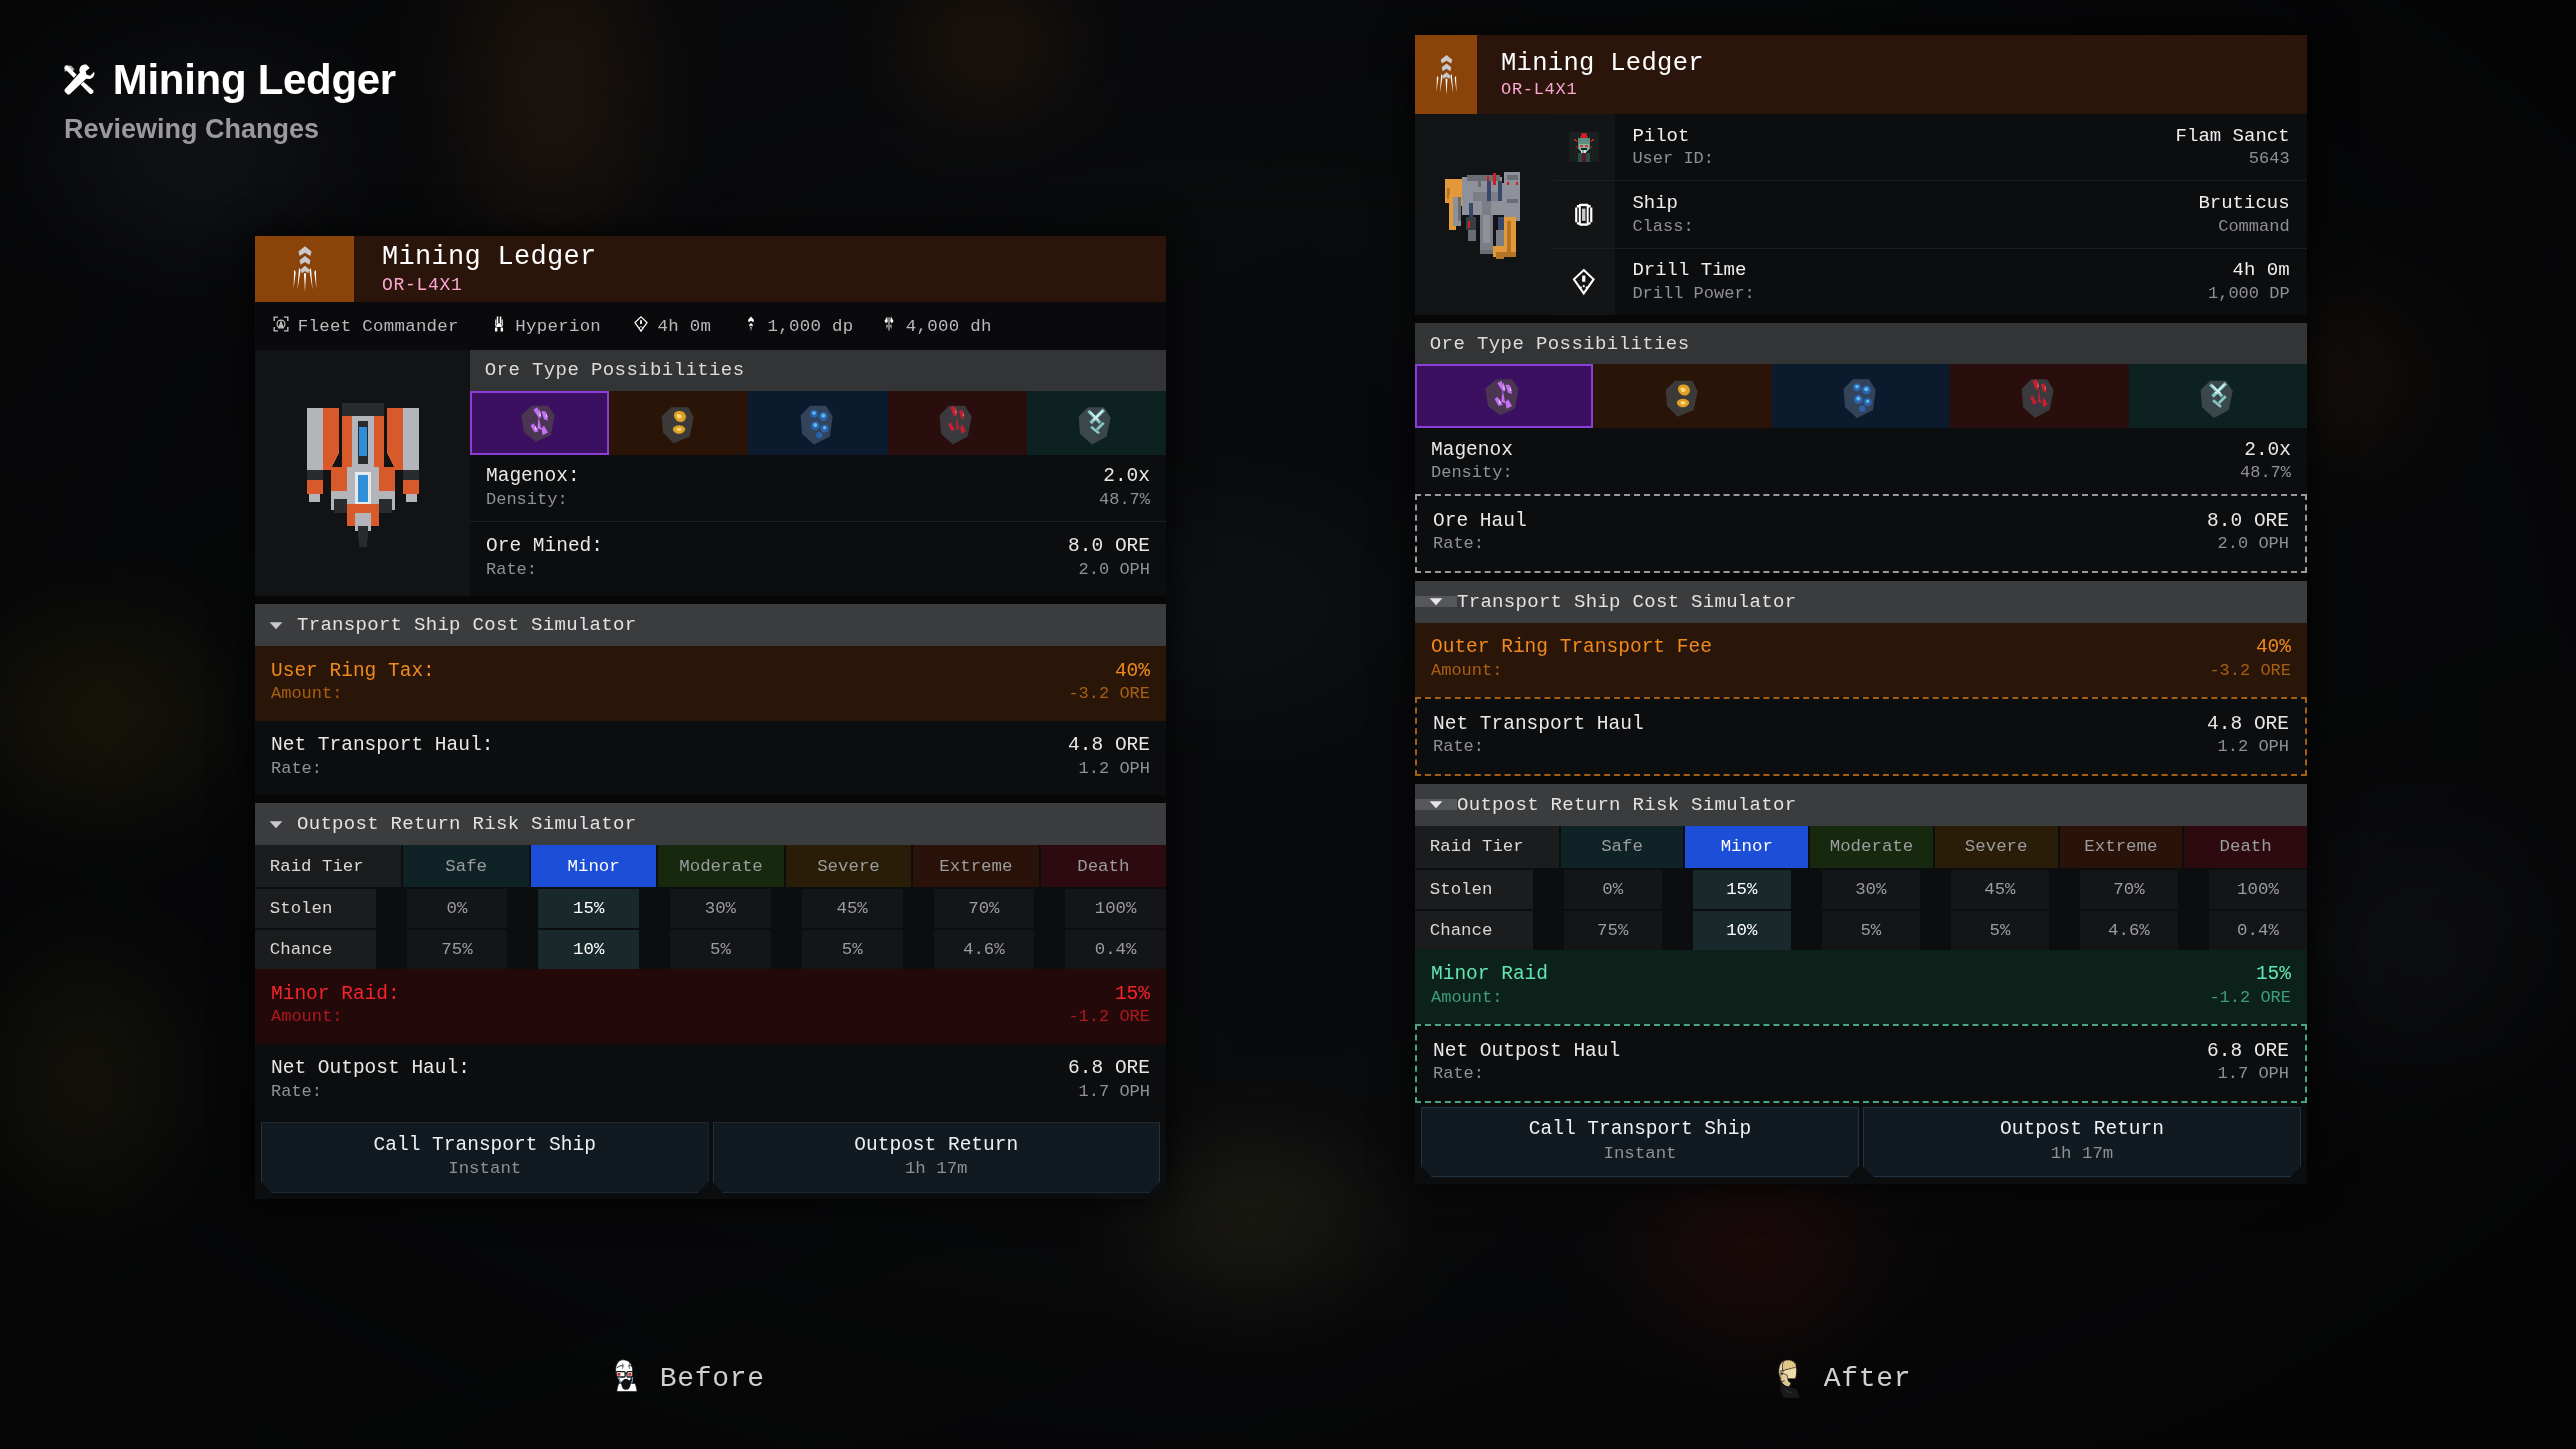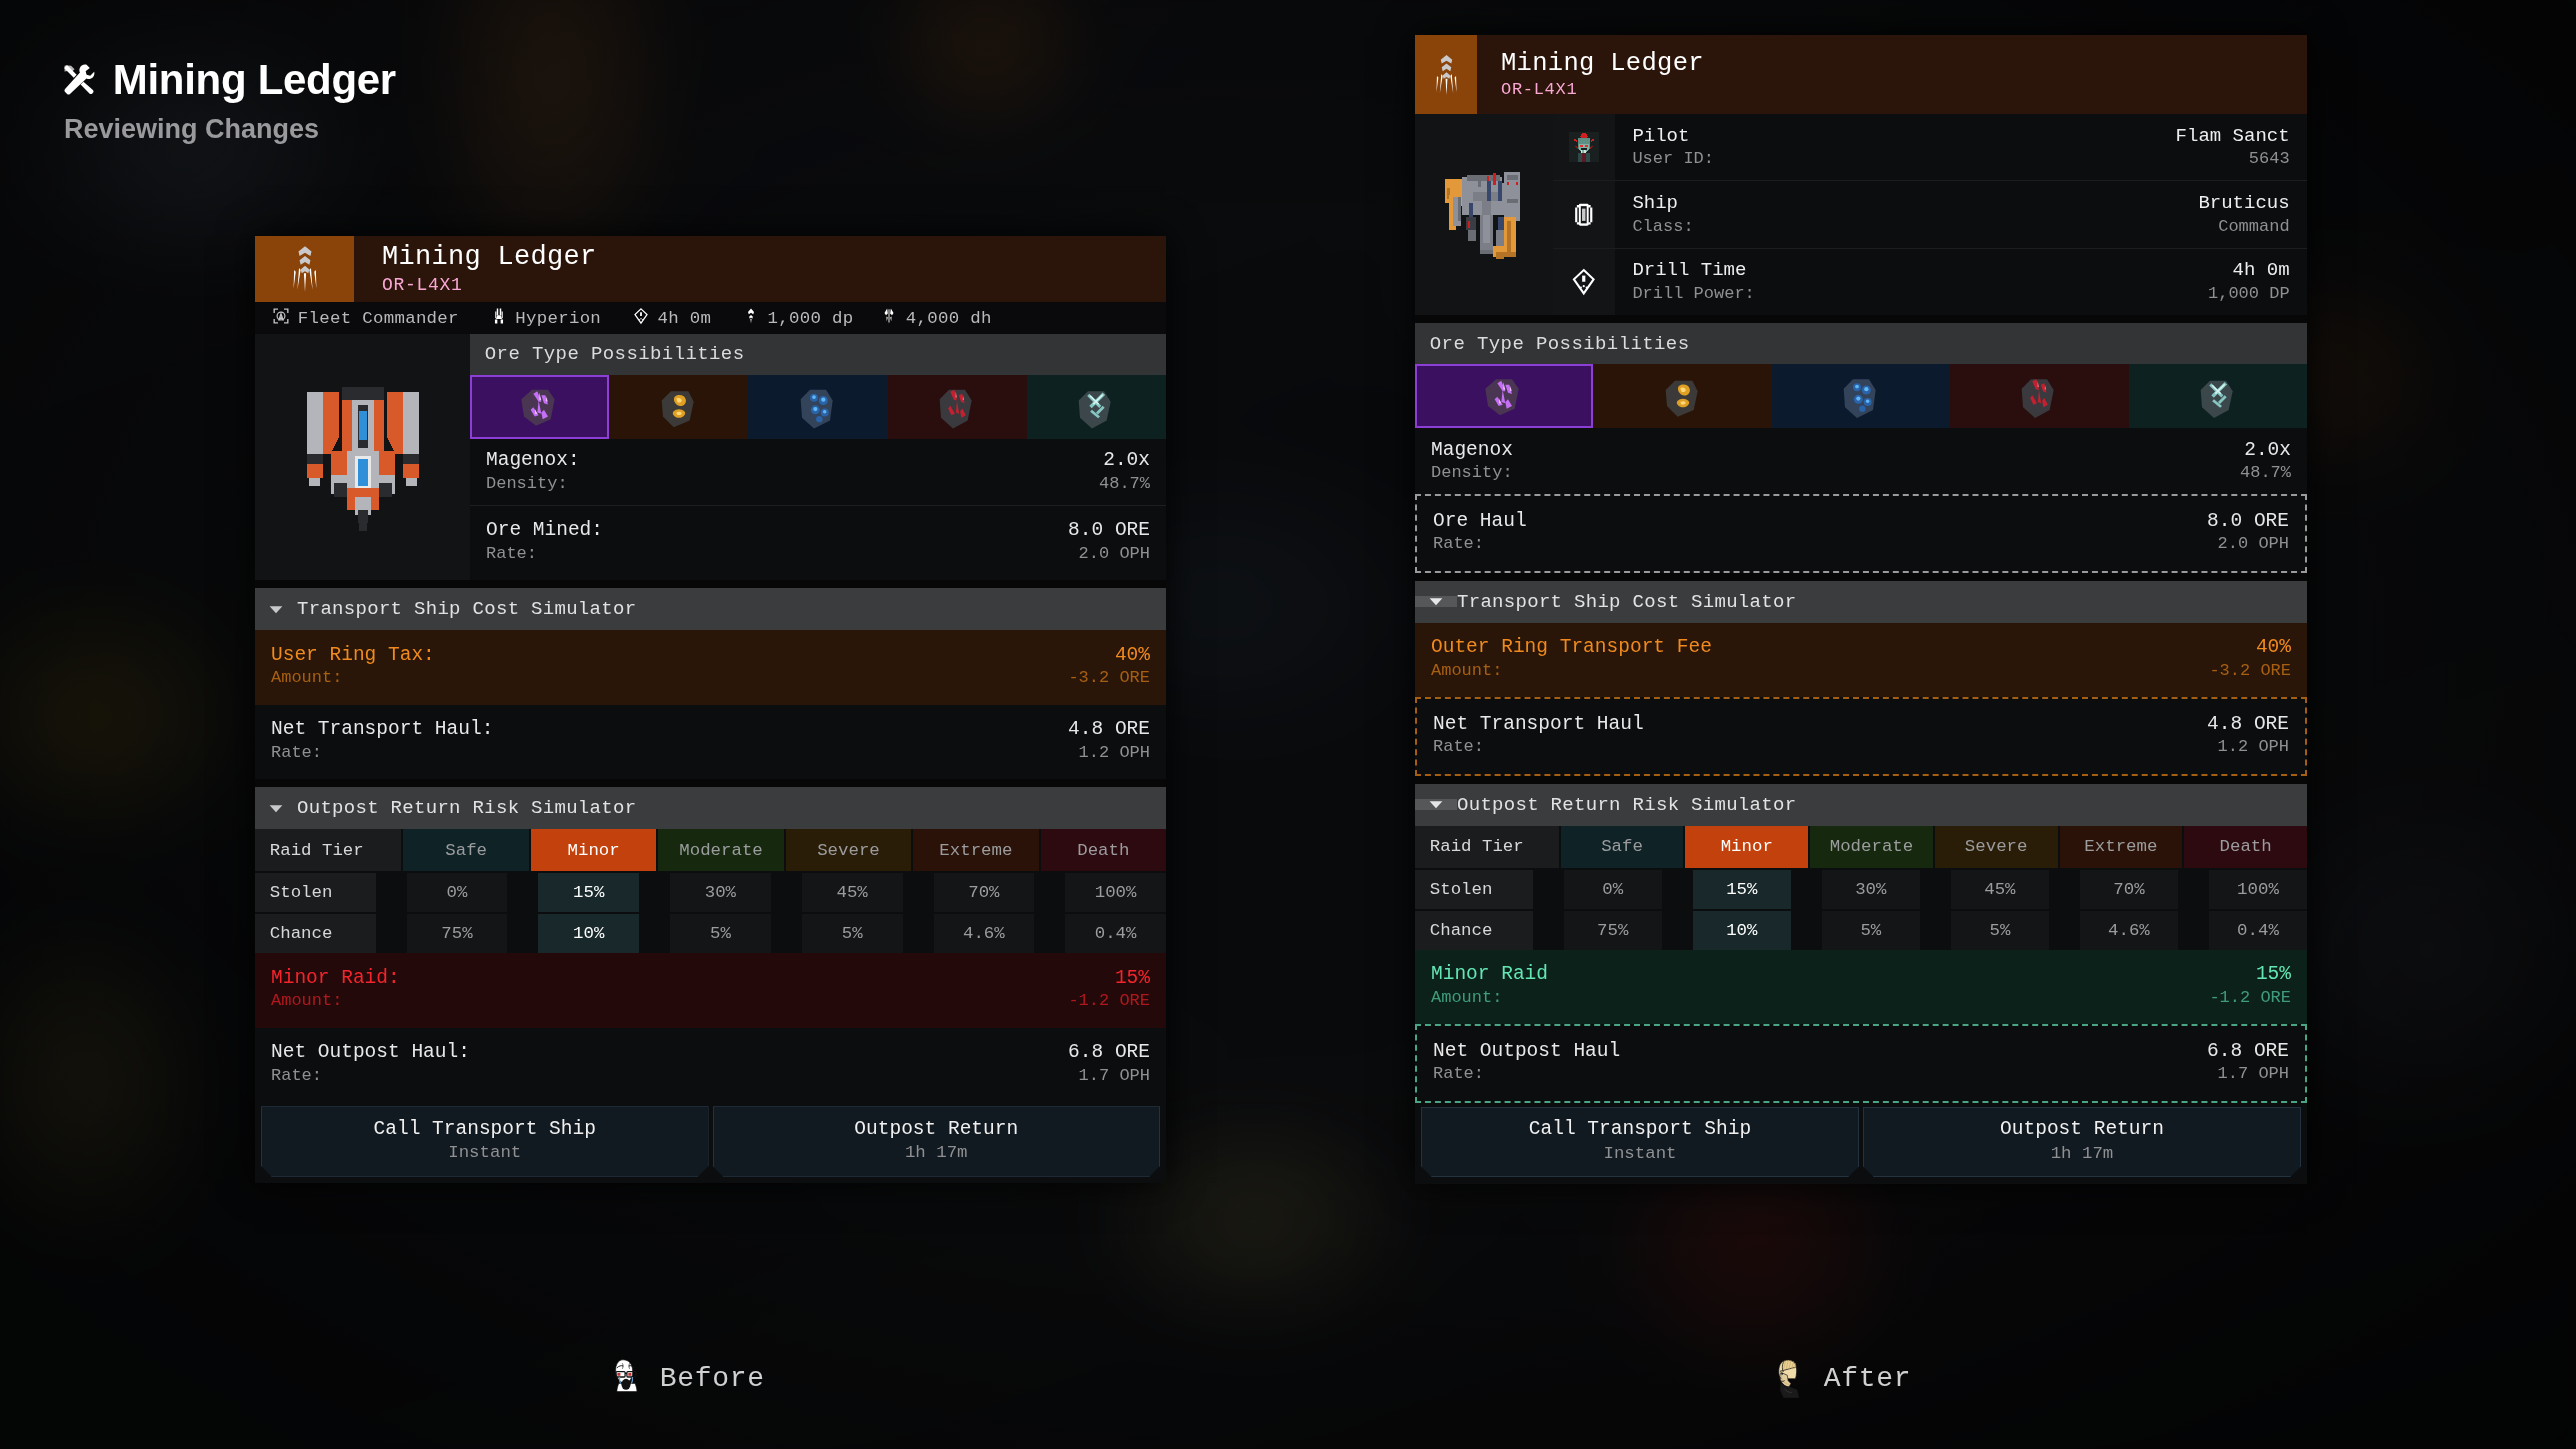--- a/index.html
+++ b/index.html
@@ -52,21 +52,21 @@
   .p-head-txt .nm{ font-size:27px; color:#fff; letter-spacing:0.3px; line-height:1.08; }
   .p-head-txt .cd{ font-size:18px; color:#f9a8d4; letter-spacing:0.7px; margin-top:3.4px;}
   #panel-before .p-head{ height:66px; }
   #panel-after  .p-head{ height:79px; }
   #panel-after .p-head-badge{ width:62px; flex:0 0 62px; }
   #panel-after .p-head-txt{ padding-left:24px; }
   #panel-after .p-head-txt .nm{ font-size:25.5px; }
   #panel-after .p-head-txt .cd{ font-size:17px; }
 
   
-  .stat-strip{ display:flex; align-items:center; background:#0a0a0c; height:32px;
+  .stat-strip{ display:flex; align-items:center; background:#0a0a0c; height:48px;
     padding:0 17.4px; gap:0; }
   .stat-item{ display:flex; align-items:center; gap:7.4px; color:#b9b9bb; font-size:17.4px;
     letter-spacing:0.3px; }
   .stat-item svg{ width:18px; height:18px; flex:0 0 18px; }
   .sp1{ flex:0 0 31px;} .sp2{ flex:0 0 31px;} .sp3{ flex:0 0 31px;} .sp4{ flex:0 0 27px;}
 
   
   .body-split{ display:flex; background:#0c0d0f; }
   .ship-box{ width:215px; flex:0 0 215px; background:#121315; display:flex;
     align-items:center; justify-content:center; }
@@ -111,21 +111,21 @@
 
   
   .rtable{ display:flex; flex-direction:column; }
   .rtrow{ display:flex; gap:2px; }
   .rtrow + .rtrow{ margin-top:2px;gap:31px; }
   .rtc{ flex:1; height:39px; display:flex; align-items:center; justify-content:center;
     font-size:17.4px; color:#9b9c9e; background:#141517; }
   .rtc.lbl{ justify-content:flex-start; padding-left:14.8px; color:#d8d8d8; background:#1b1c1e; flex:1.05; }
   .rthead .rtc{ height:42px; }
   .rtc.sel{ color:#fff; background:#18282b; }
-  .rthead .rtc.sel{ background:#c2410c; color:#fff; }
+  .rthead .rtc.sel{ background:#1d4ed8; color:#fff; }
 
   
   .actions{ display:flex; background:#0c0d0f; padding:4px 4px 6.7px 4px; }
   .abtn{ flex:1; background:#121a21; border:1.3px solid #223240; margin:0 2px;
     padding:10.7px 0 13.4px 0; text-align:center;
     clip-path: polygon(0 0, 100% 0, 100% calc(100% - 10.7px), calc(100% - 10.7px) 100%, 10.7px 100%, 0 calc(100% - 10.7px)); }
   .abtn .t{ font-size:19.5px; color:#f0f0f0; }
   .abtn .s{ font-size:17.4px; color:#8f9092; margin-top:3.4px; }
 
   

